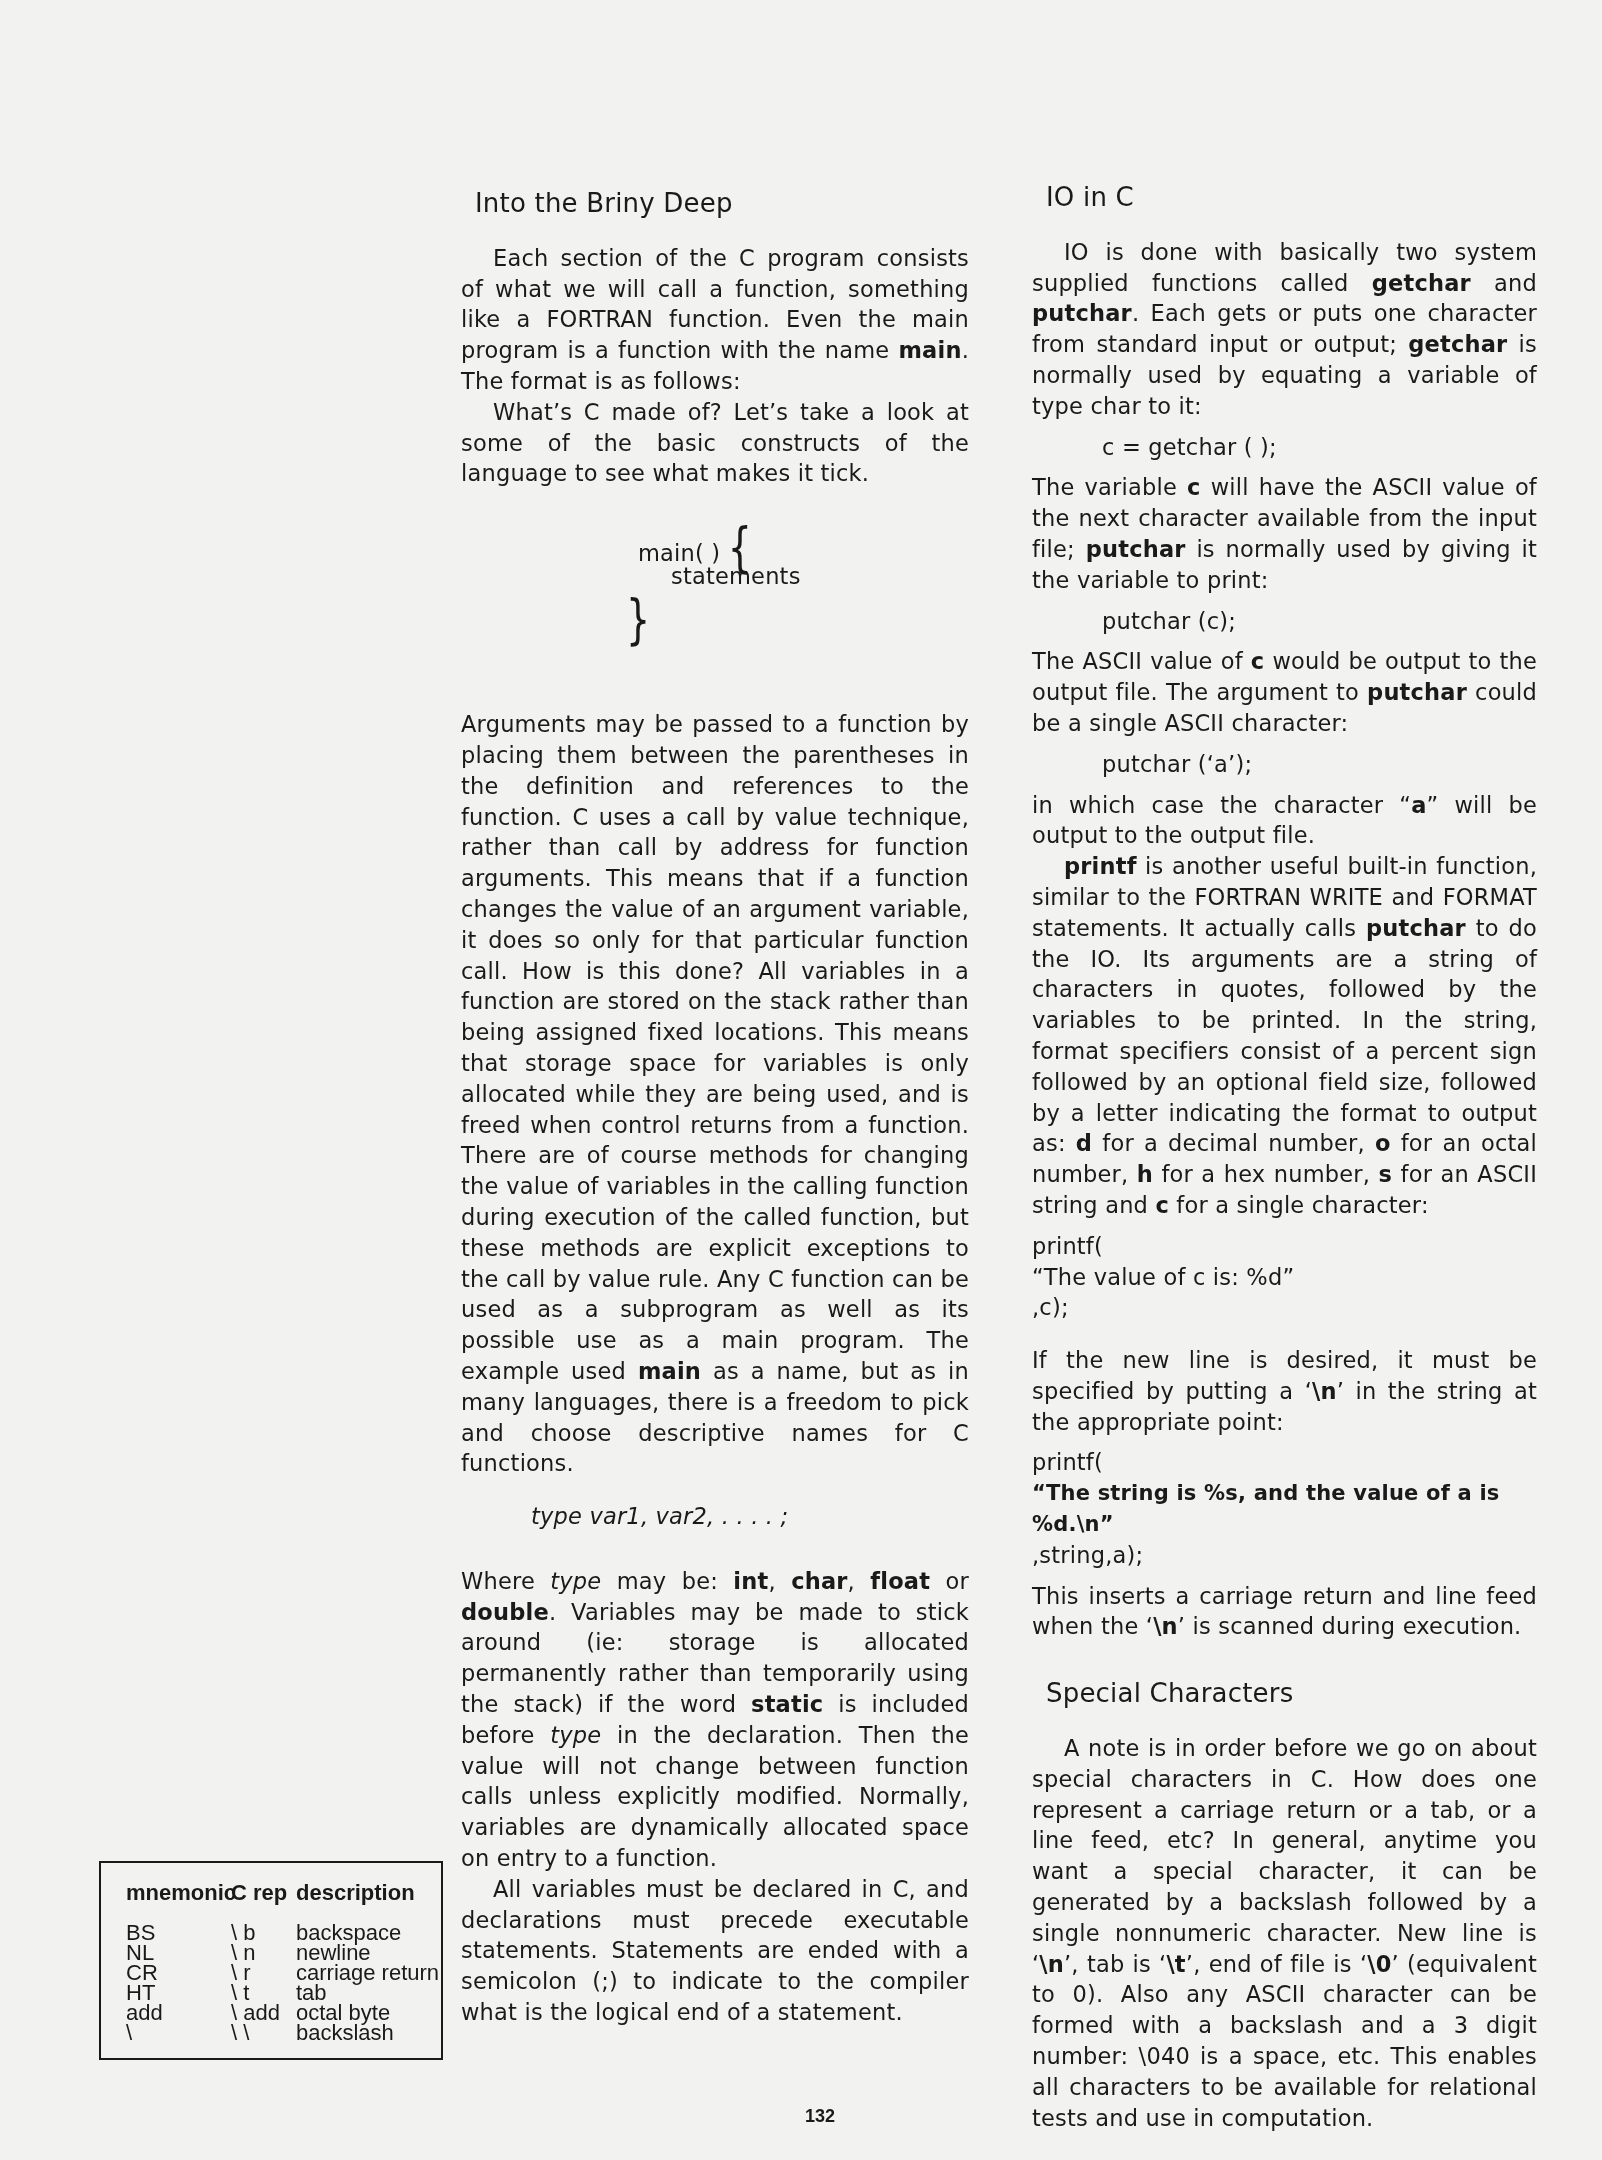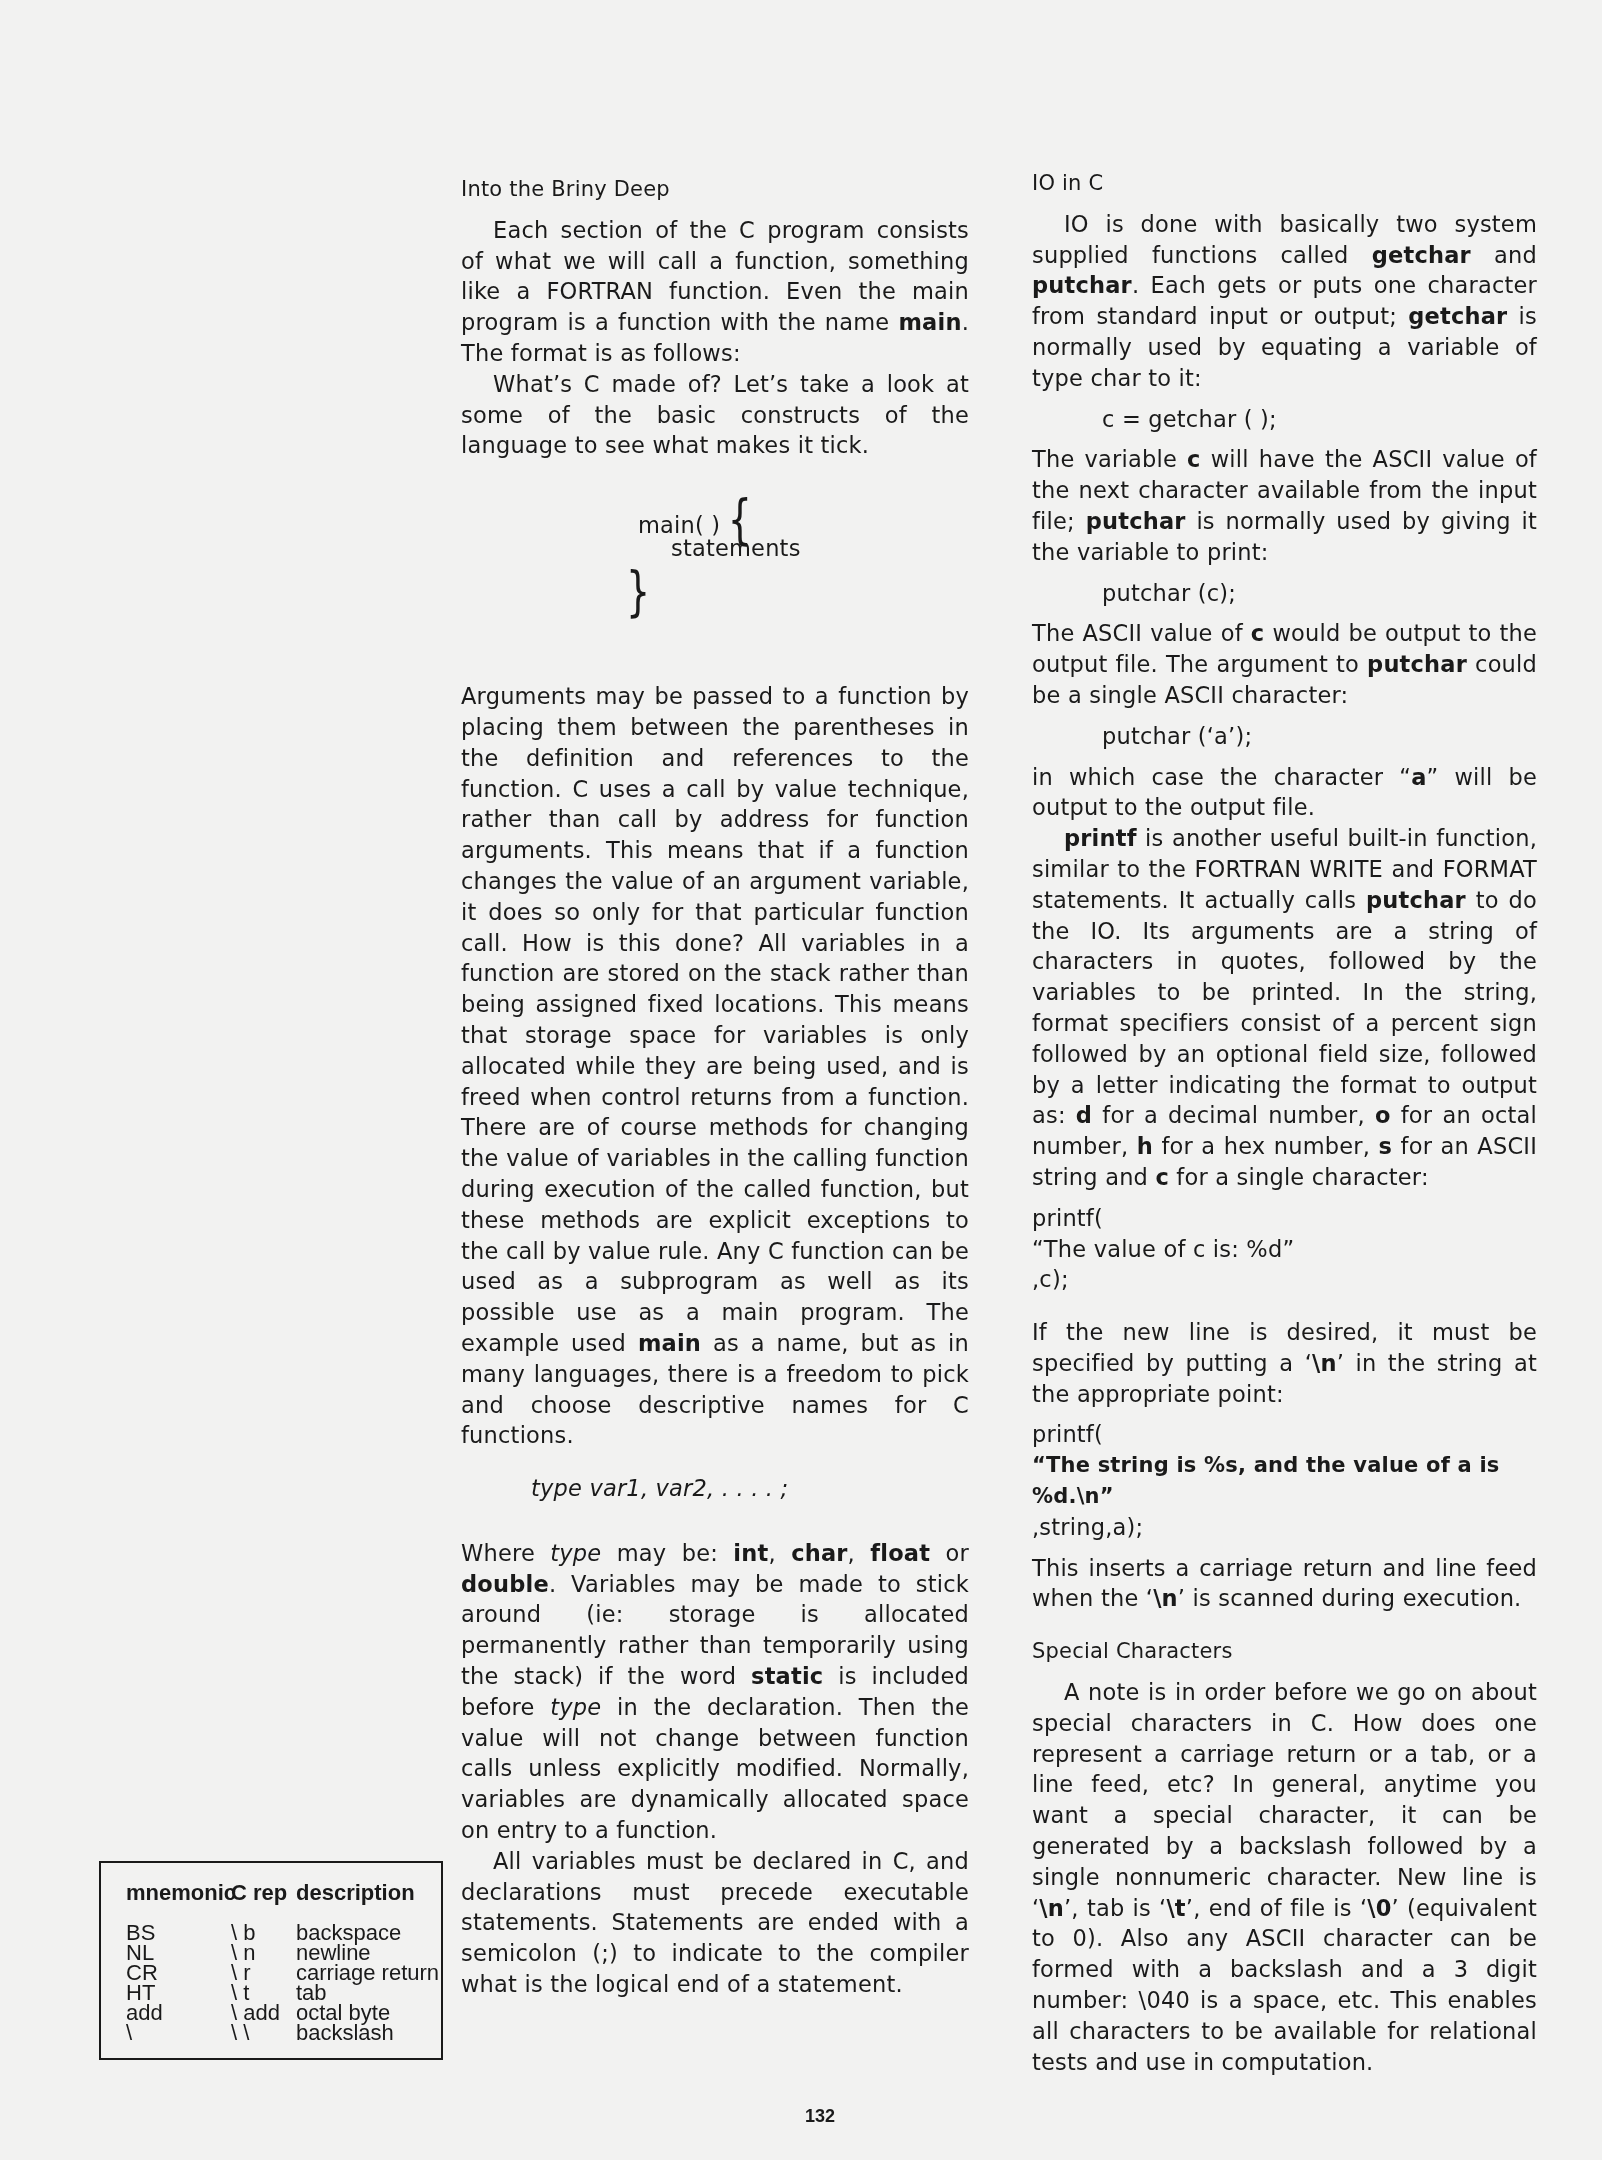--- a/index.html
+++ b/index.html
@@ -5,21 +5,21 @@
   html, body { margin: 0; padding: 0; }
   body {
     width: 1602px; height: 2160px; background: #f2f2f1; position: relative; overflow: hidden;
     font-family: "DejaVu Sans", sans-serif; color: #1a1a1a;
   }
   .col { position: absolute; font-size: 22.5px; line-height: 30.8px; letter-spacing: 0.2px; }
   #colL { left: 461px; top: 174px; width: 508px; }
   #colR { left: 1032px; top: 168px; width: 505px; }
   .p { margin: 0; text-align: justify; }
   .ind { text-indent: 32px; }
-  .h { margin: 0; font-size: 21px; }
+  .h { margin: 14px; font-size: 26px; }
   b { font-weight: bold; }
   i { font-style: italic; }
   .code { margin: 0; }
   .code-indent { padding-left: 70px; }
   .fn-block { position: relative; height: 220px; }
   .fn-main { position: absolute; left: 177px; top: 40px; }
   .fn-stmt { position: absolute; left: 210px; top: 72px; }
   .brace { font-size: 38px; line-height: 38px; display: inline-block; transform: scaleY(1.4); }
   .fn-close { position: absolute; left: 165px; top: 112px; }
   .decl { margin: 22px 0 34px 0; padding-left: 70px; font-style: italic; }

